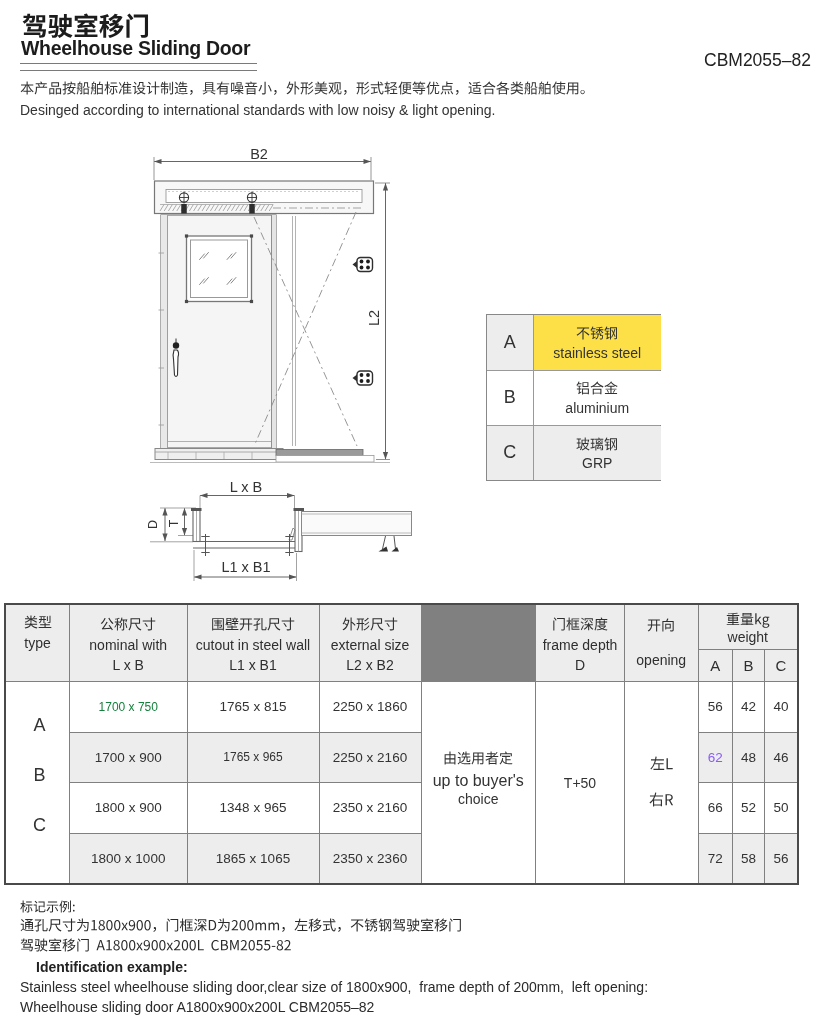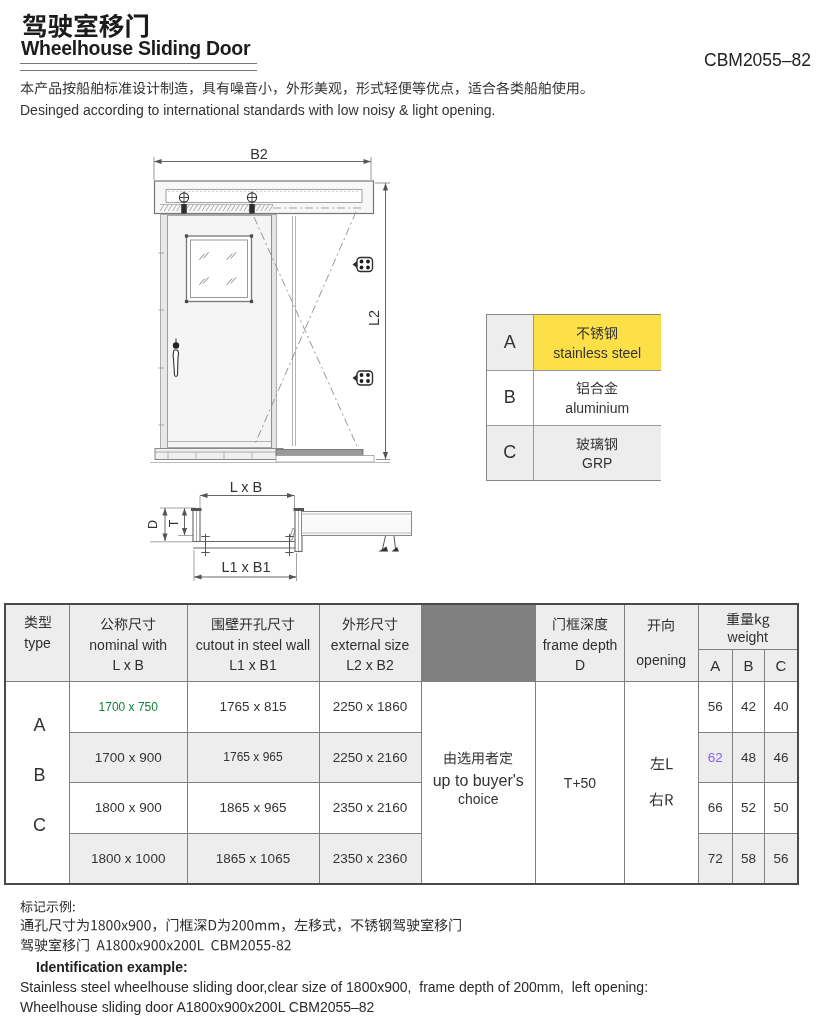--- a/index.html
+++ b/index.html
@@ -515,21 +515,21 @@
       <div class="cellflex" style="grid-column:9/span 1;grid-row:4/span 1;background:#ededed;">
         <div style="font-size:13.5px;color:#333">48</div>
       </div>
       <div class="cellflex" style="grid-column:10/span 1;grid-row:4/span 1;background:#ededed;">
         <div style="font-size:13.5px;color:#333">46</div>
       </div>
       <div class="cellflex" style="grid-column:2/span 1;grid-row:5/span 1;background:#fff;">
         <div style="font-size:13.5px;color:#333">1800 x 900</div>
       </div>
       <div class="cellflex" style="grid-column:3/span 1;grid-row:5/span 1;background:#fff;">
-        <div style="font-size:13.5px;color:#333">1865 x 965</div>
+        <div style="font-size:13.5px;color:#333">1348 x 965</div>
       </div>
       <div class="cellflex" style="grid-column:4/span 1;grid-row:5/span 1;background:#fff;">
         <div style="font-size:13.5px;color:#333">2350 x 2160</div>
       </div>
       <div class="cellflex" style="grid-column:8/span 1;grid-row:5/span 1;background:#fff;">
         <div style="font-size:13.5px;color:#333">66</div>
       </div>
       <div class="cellflex" style="grid-column:9/span 1;grid-row:5/span 1;background:#fff;">
         <div style="font-size:13.5px;color:#333">52</div>
       </div>

